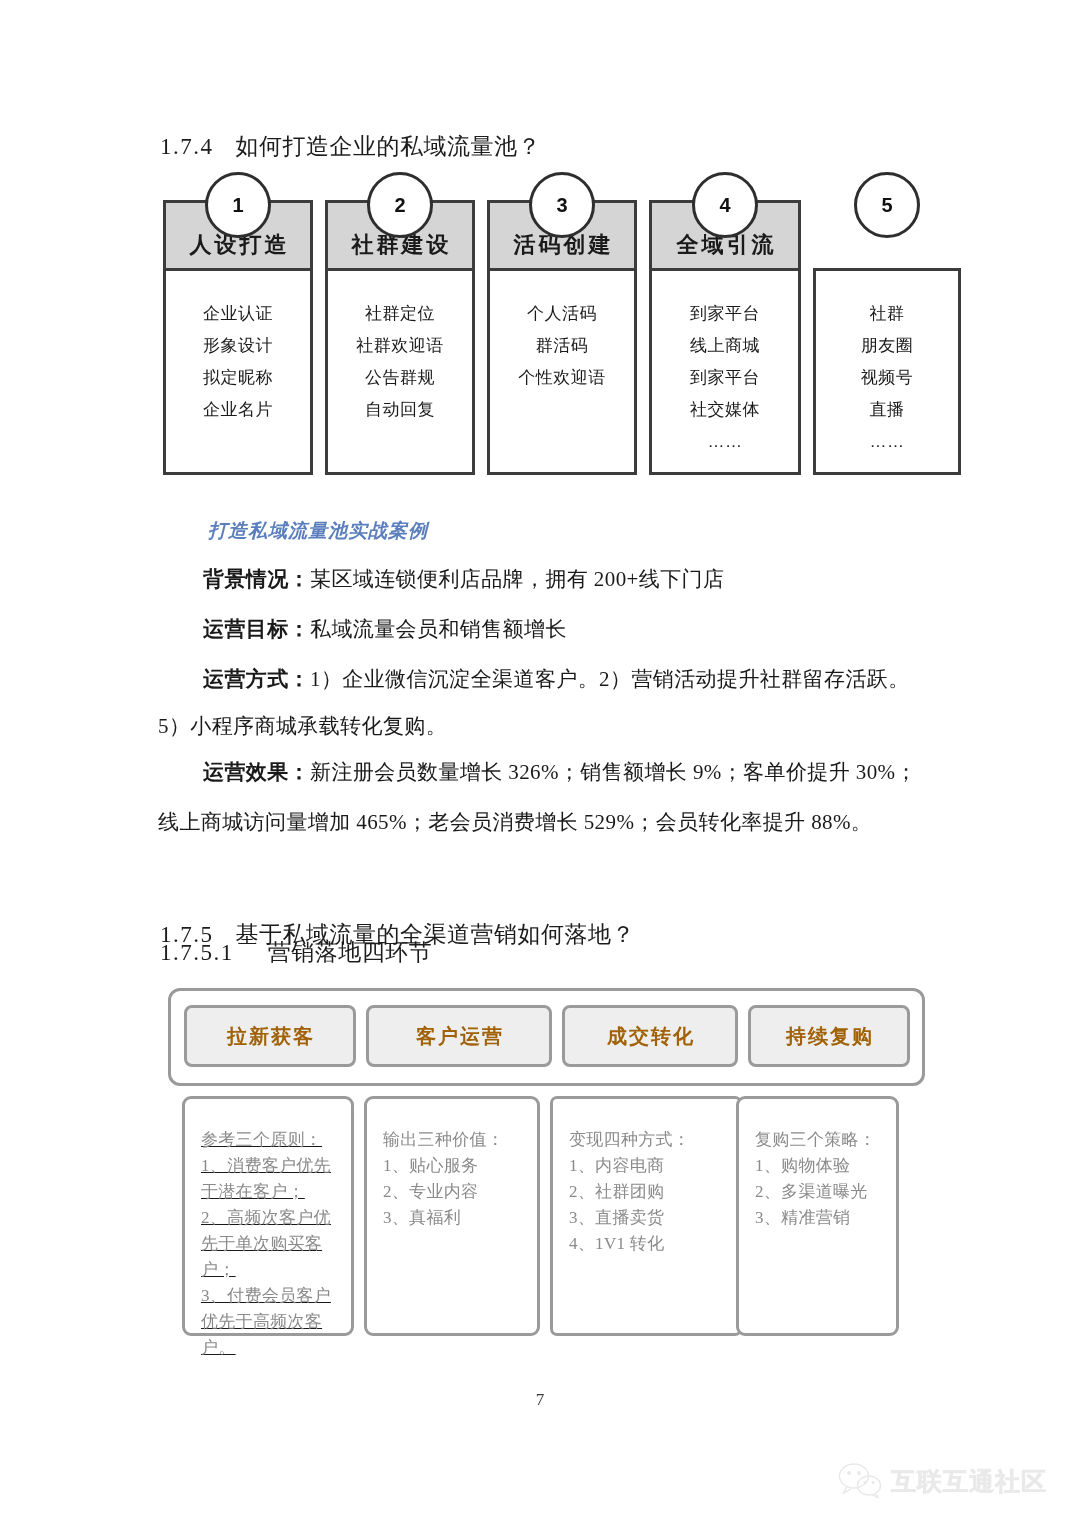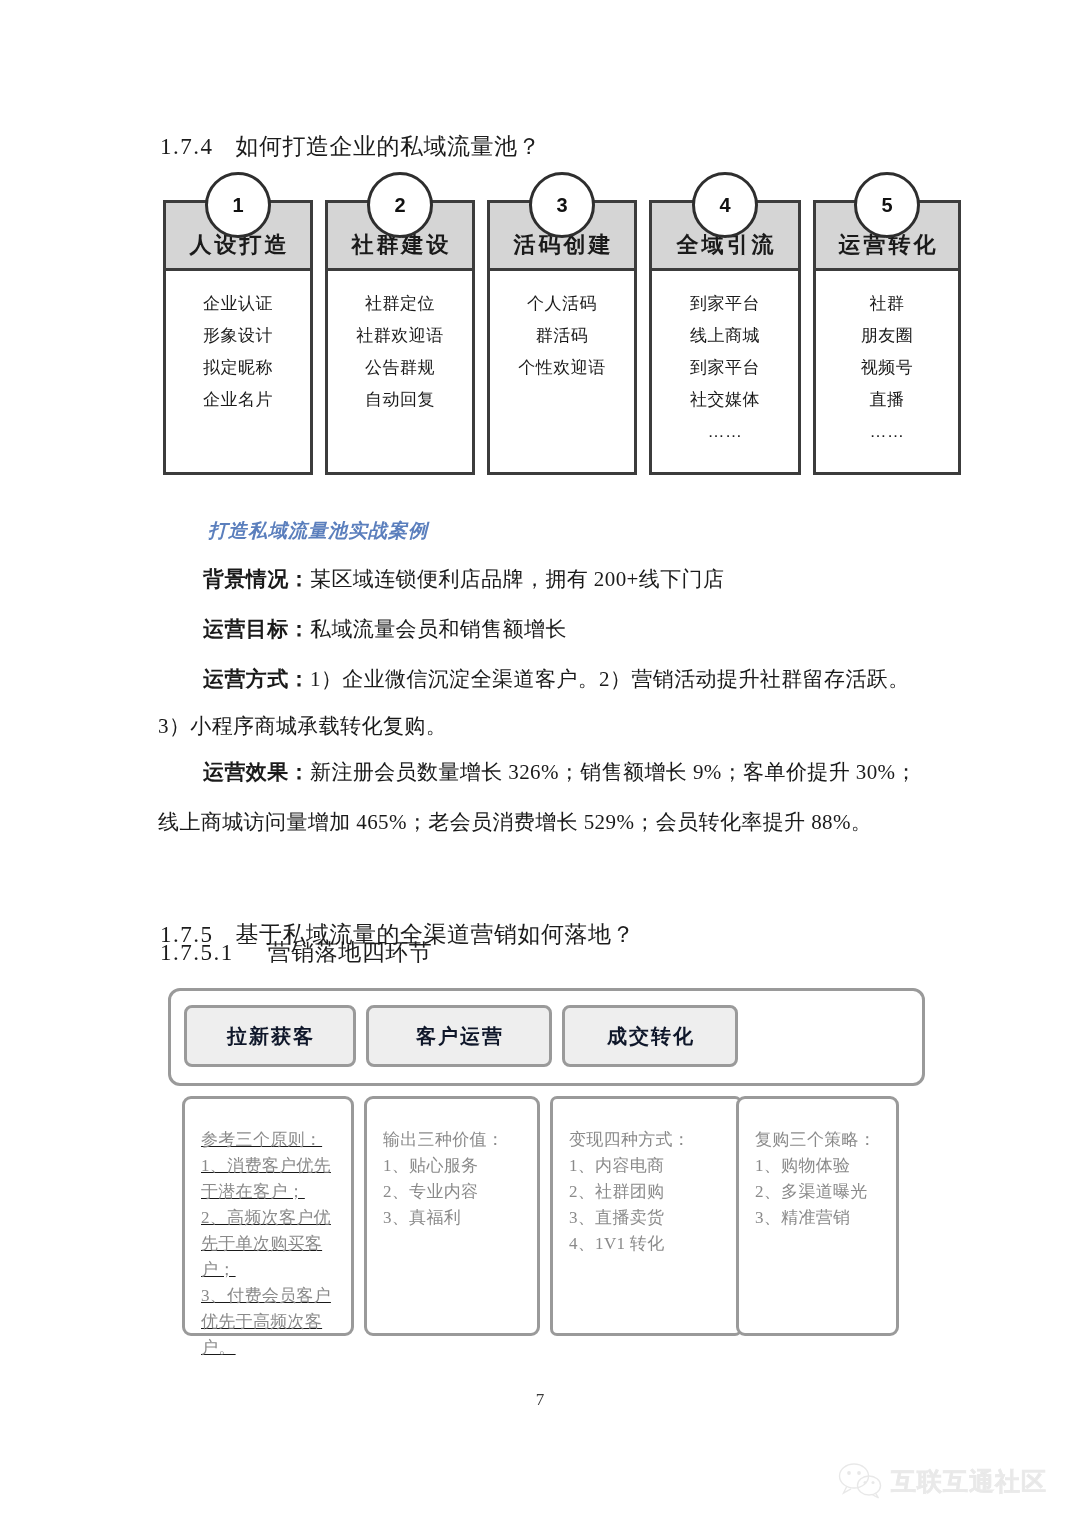--- a/index.html
+++ b/index.html
@@ -73,21 +73,21 @@
     text-indent: 3px;
   }
   .pillar-body {
     position: absolute;
     left: 0; top: 68px;
     width: 100%;
     height: 207px;
     box-sizing: border-box;
     background: #ffffff;
     border: 3px solid #3c3c3c;
-    padding-top: 17px;
+    padding-top: 27px;
     text-align: center;
   }
   .pillar-body li {
     list-style: none;
     font-family: "Liberation Sans", "DejaVu Sans", sans-serif;
     font-size: 17px;
     line-height: 32px;
     color: #1a1a1a;
     letter-spacing: 0.5px;
   }
@@ -174,21 +174,21 @@
     border: 3px solid #9a9a9a;
     border-radius: 8px;
     display: flex;
     align-items: center;
     justify-content: center;
   }
   .flow-chip span {
     font-family: "Liberation Sans", "DejaVu Sans", sans-serif;
     font-size: 20px;
     font-weight: 700;
-    color: #0f172a;
+    color: #a16207;
     letter-spacing: 2px;
     text-indent: 2px;
   }
   .detail-box {
     position: absolute;
     top: 108px;
     height: 240px;
     box-sizing: border-box;
     border: 3px solid #9a9a9a;
     border-radius: 9px;
@@ -299,23 +299,20 @@
           <li>线上商城</li>
           <li>到家平台</li>
           <li>社交媒体</li>
           <li>……</li>
         </ul>
       </div>
     </div>
 
     <div class="pillar" style="left:650px; width:148px;">
       <div class="pillar-badge">5</div>
-      <div class="pillar-head">
-        <span>运营转化</span>
-      </div>
       <div class="pillar-body">
         <ul>
           <li>社群</li>
           <li>朋友圈</li>
           <li>视频号</li>
           <li>直播</li>
           <li>……</li>
         </ul>
       </div>
     </div>
@@ -329,21 +326,21 @@
   </div>
 
   <div class="case-line" style="left:203px; top:615px;">
     <b>运营目标：</b><span>私域流量会员和销售额增长</span>
   </div>
 
   <div class="case-line" style="left:203px; top:665px;">
     <b>运营方式：</b><span>1）企业微信沉淀全渠道客户。2）营销活动提升社群留存活跃。</span>
   </div>
 
-  <div class="body-line" style="left:158px; top:712px;">3）小程序商城承载转化复购。</div>
+  <div class="body-line" style="left:158px; top:712px;">5）小程序商城承载转化复购。</div>
 
   <div class="body-line" style="left:203px; top:758px;">
     <b>运营效果：</b><span>新注册会员数量增长 326%；销售额增长 9%；客单价提升 30%；</span>
   </div>
 
   <div class="body-line" style="left:158px; top:808px;">线上商城访问量增加 465%；老会员消费增长 529%；会员转化率提升 88%。</div>
 
   <div class="heading" style="left:160px; top:895px;margin-top:24px;">
     <span class="num">1.7.5</span><span class="gap-wide"></span><span>基于私域流量的全渠道营销如何落地？</span>
   </div>
@@ -357,20 +354,23 @@
     <div class="flow-outer"></div>
 
     <div class="flow-chip" style="left:16px; width:172px;">
       <span>拉新获客</span>
     </div>
     <div class="flow-chip" style="left:198px; width:186px;">
       <span>客户运营</span>
     </div>
     <div class="flow-chip" style="left:394px; width:176px;">
       <span>成交转化</span>
+    </div>
+    <div class="flow-chip" style="left:580px; width:162px;">
+      <span>持续复购</span>
     </div>
 
     <div class="detail-box" style="left:14px; width:172px;text-decoration:underline;">
       <p style="white-space: pre-wrap;">参考三个原则：
 1、消费客户优先于潜在客户；
 2、高频次客户优先于单次购买客户；
 3、付费会员客户优先于高频次客户。</p>
     </div>
     <div class="detail-box" style="left:196px; width:176px;">
       <p style="white-space: pre-wrap;">输出三种价值：

